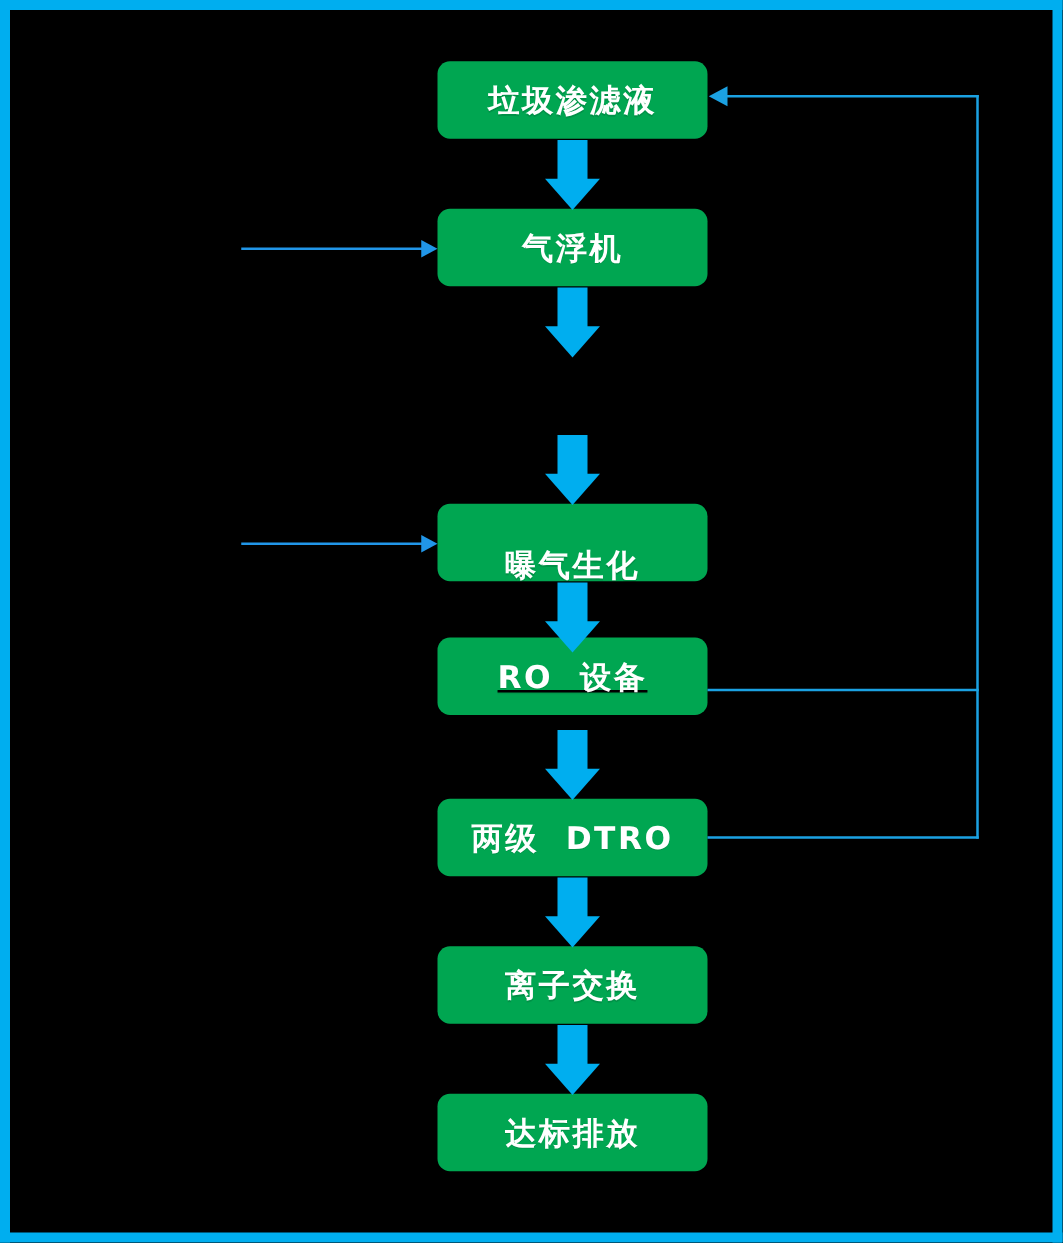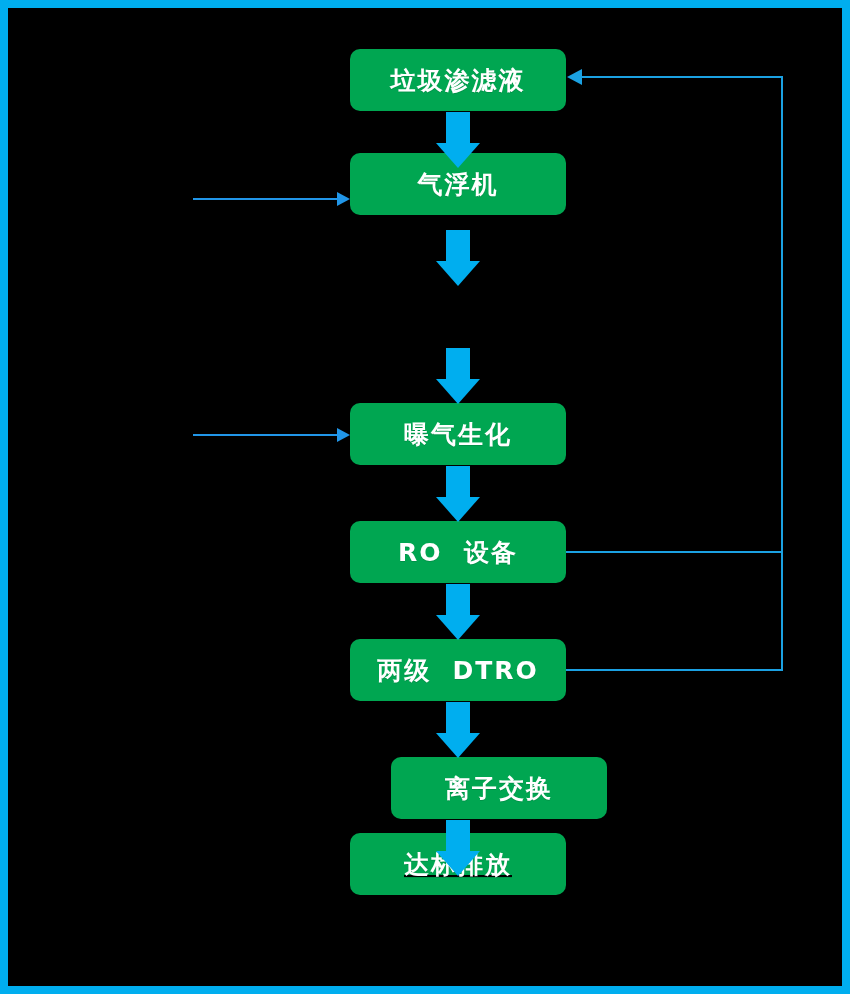--- a/index.html
+++ b/index.html
@@ -128,42 +128,42 @@
 
   <div class="frame-edge frame-top"></div>
   <div class="frame-edge frame-left"></div>
   <div class="frame-edge frame-right"></div>
   <div class="frame-edge frame-bottom"></div>
 
   <div class="node" style="top:49px;">
     <span class="node-label">垃圾渗滤液</span>
   </div>
 
-  <div class="node" style="top:153px;">
+  <div class="node" style="top:167px;">
     <span class="node-label">气浮机</span>
   </div>
 
 
-  <div class="node" style="top:403px;">
+  <div class="node" style="top:403px;align-items:flex-end;">
     <span class="node-label">曝气生化</span>
   </div>
 
-  <div class="node" style="top:521px;">
+  <div class="node" style="top:510px;text-decoration:underline;">
     <span class="node-label">RO  设备</span>
   </div>
 
   <div class="node" style="top:639px;text-align:right;">
     <span class="node-label">两级  DTRO</span>
   </div>
 
-  <div class="node" style="top:757px;margin-left:41px;">
+  <div class="node" style="top:757px;">
     <span class="node-label">离子交换</span>
   </div>
 
-  <div class="node" style="top:833px;text-decoration:underline;">
+  <div class="node" style="top:875px;">
     <span class="node-label">达标排放</span>
   </div>
 
   <div class="down-arrow" style="top:112px;">
     <div class="shaft"></div>
       <div class="head"></div>
   </div>
   <div class="down-arrow" style="top:230px;">
     <div class="shaft"></div>
       <div class="head"></div>

